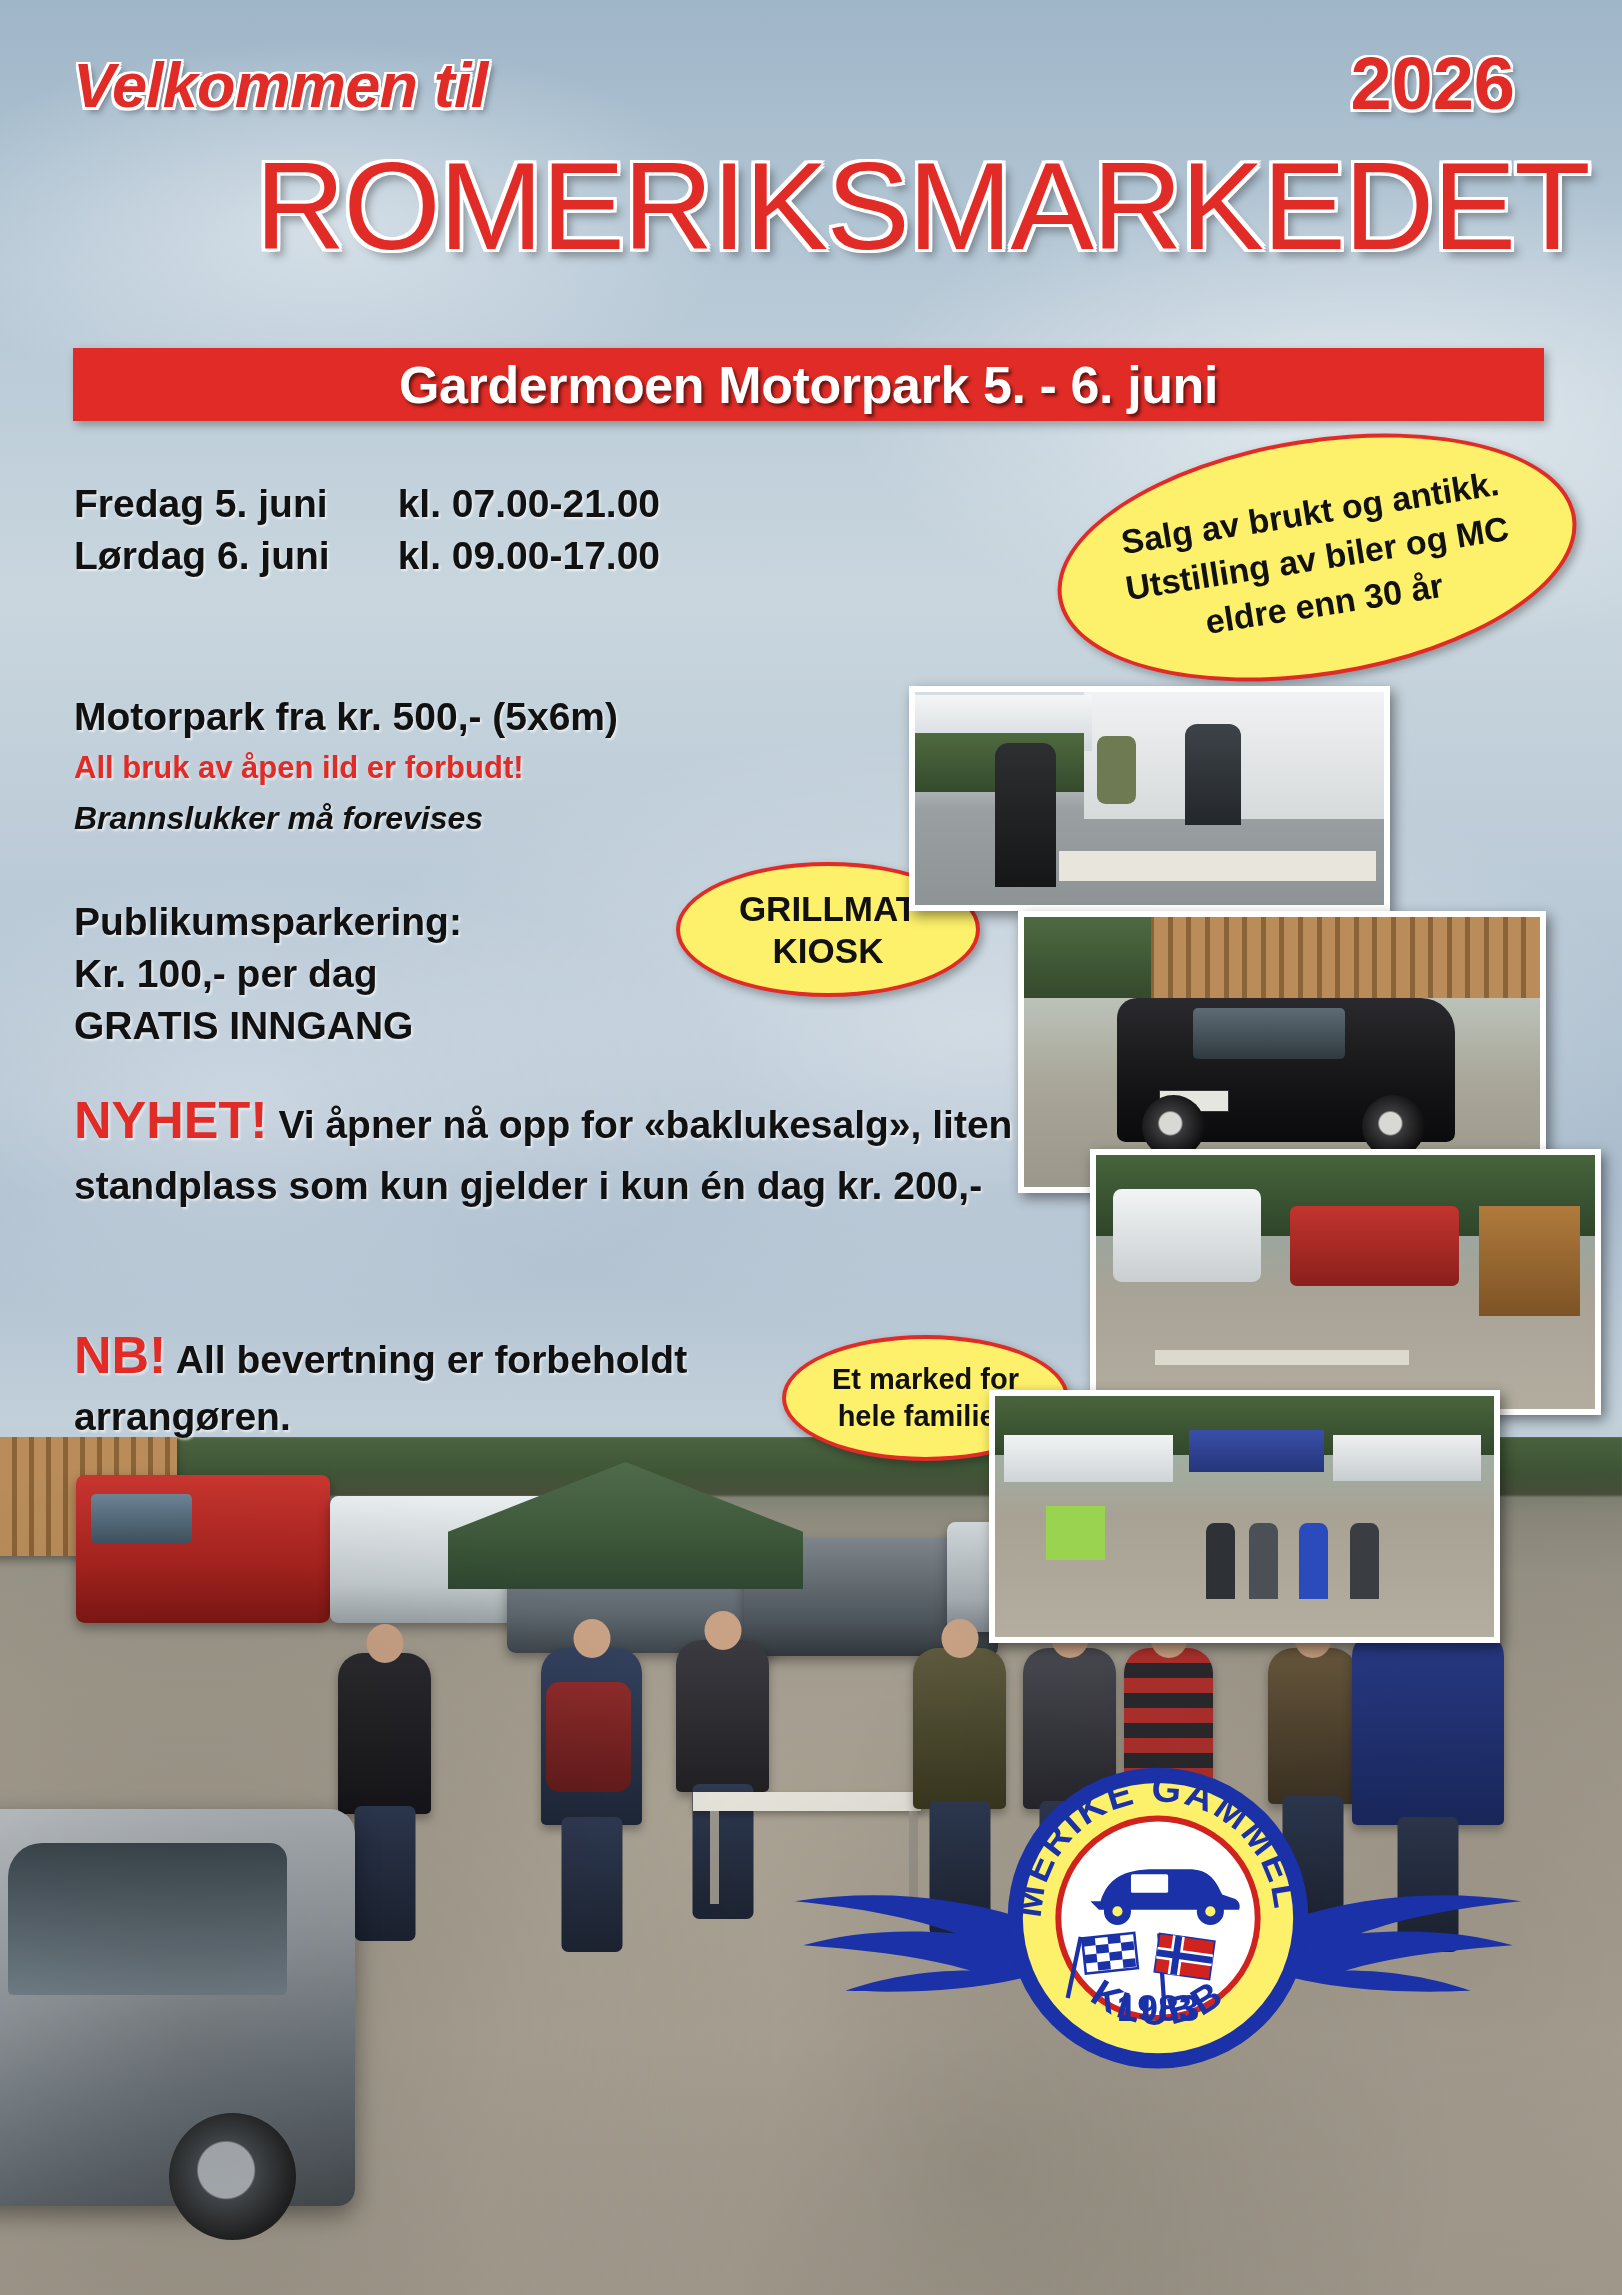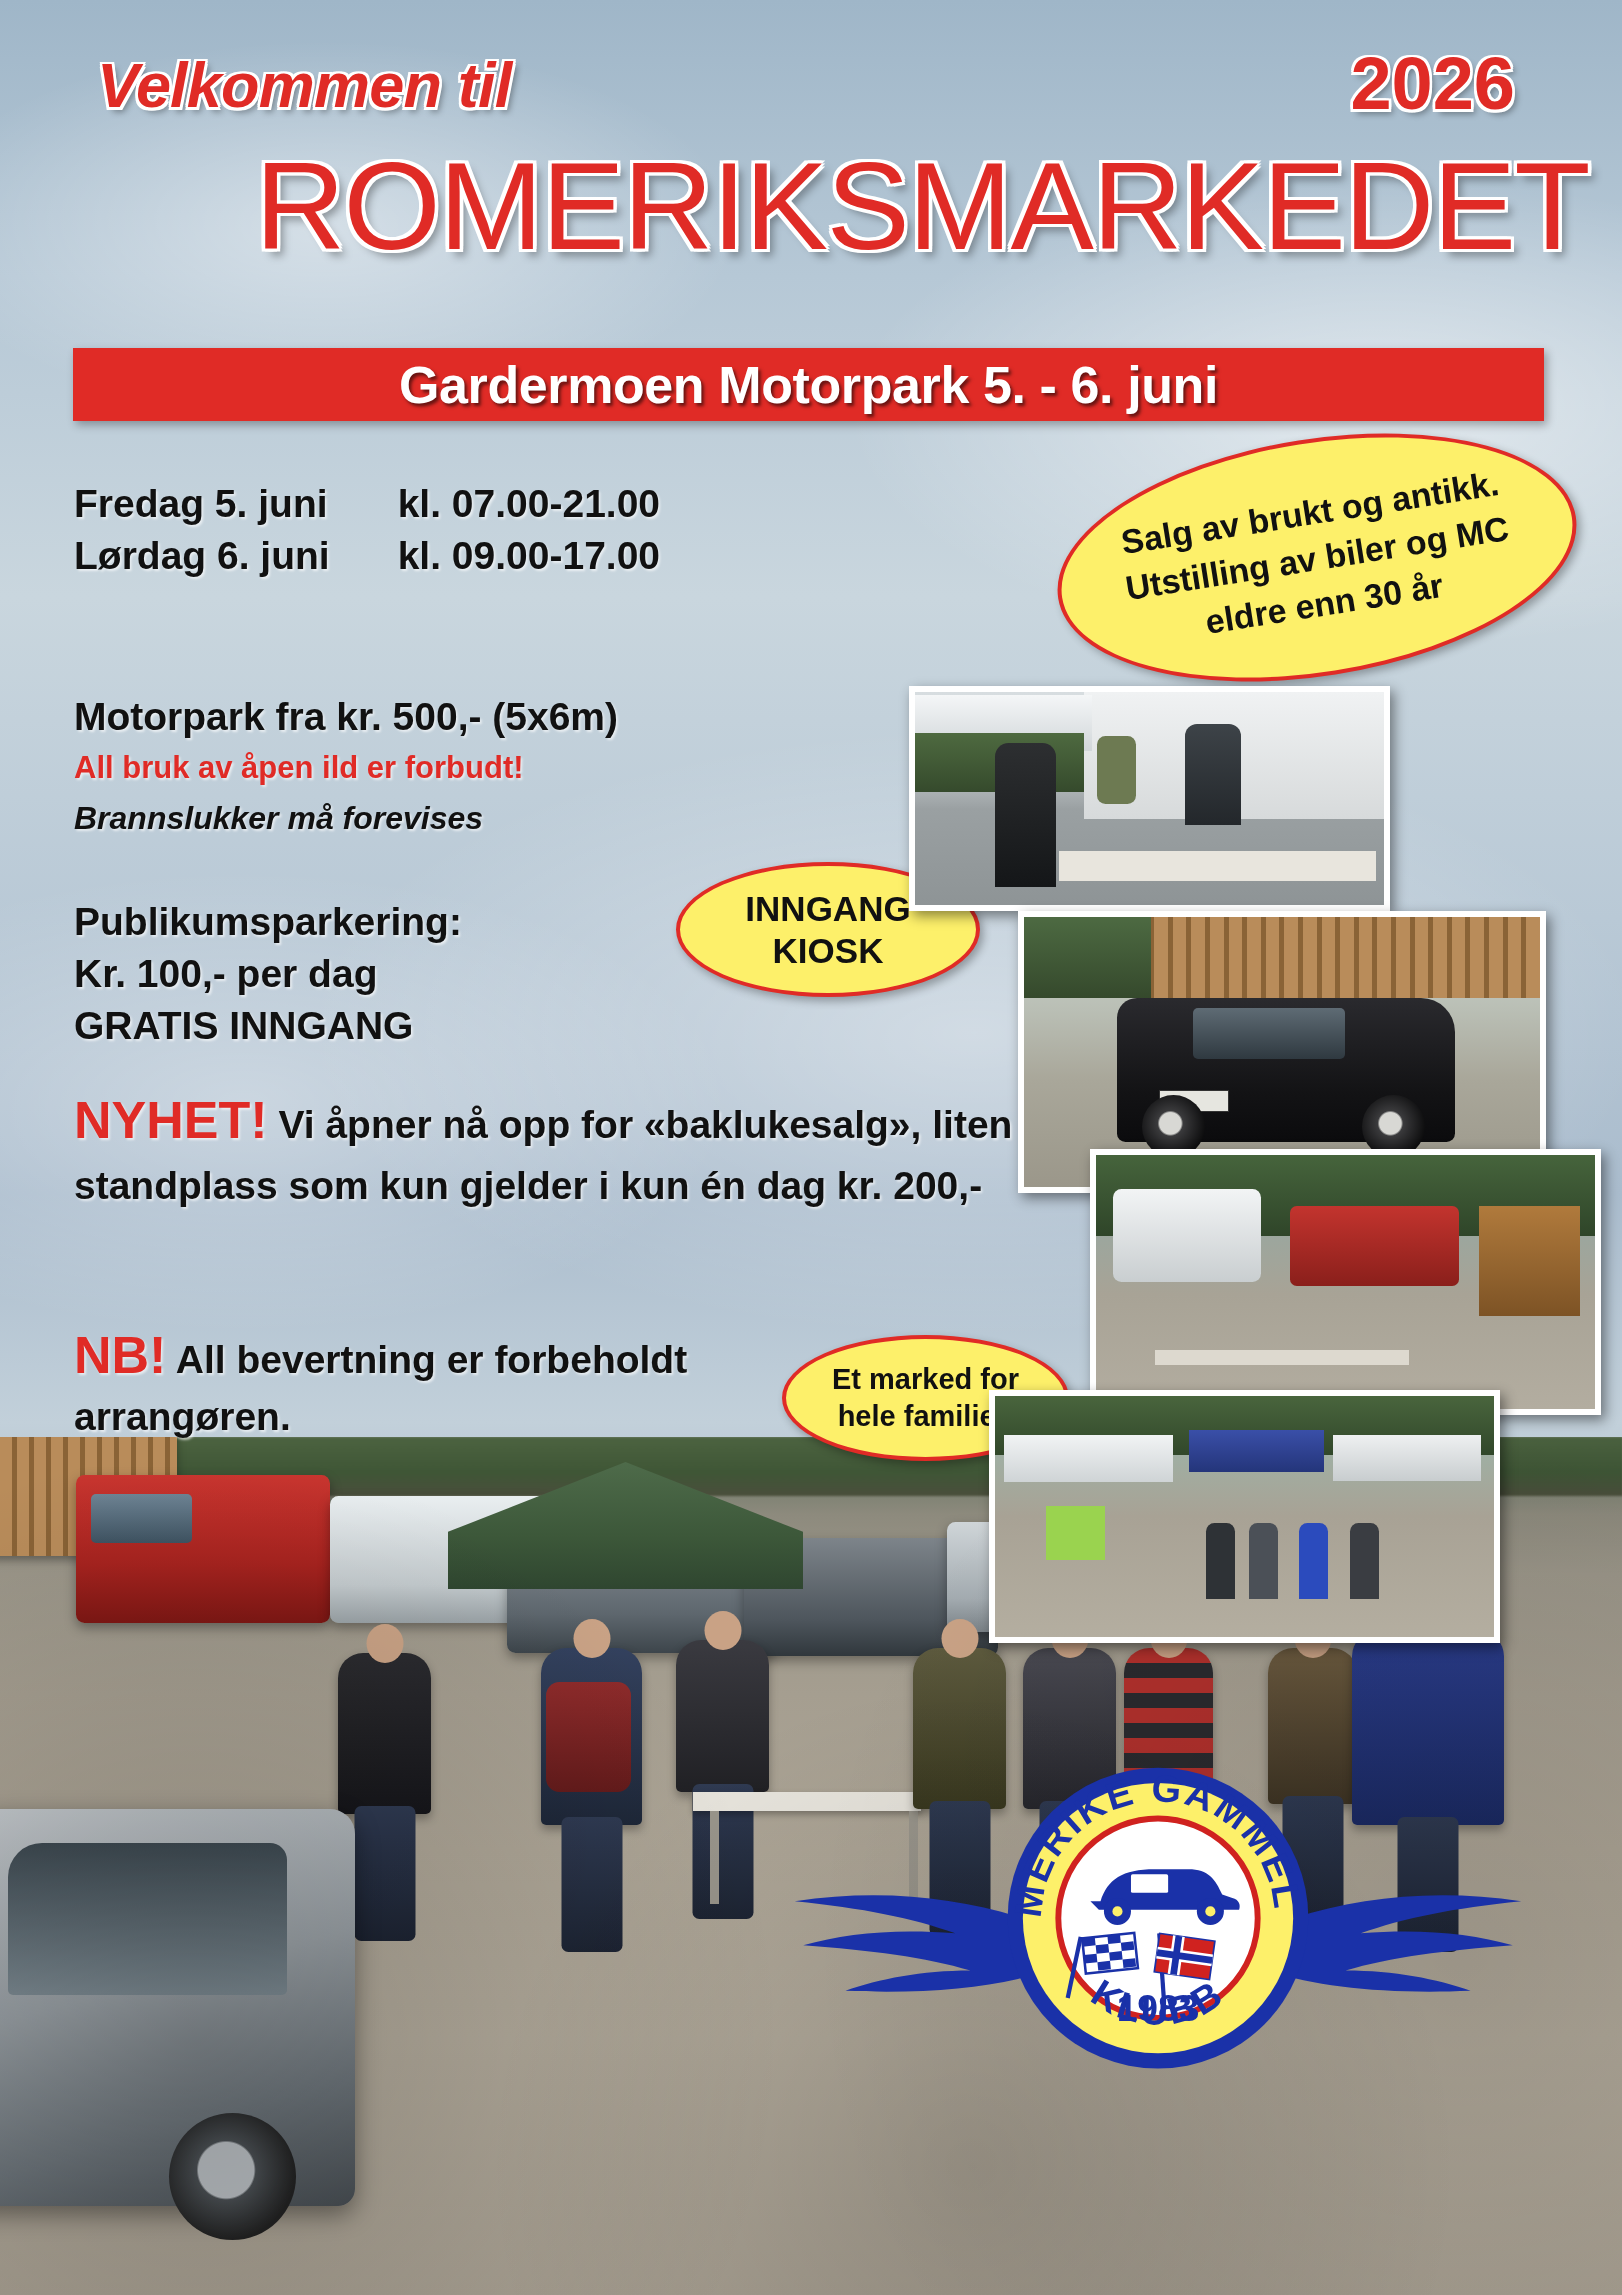--- a/index.html
+++ b/index.html
@@ -117,21 +117,20 @@
     left: 73px; top: 49px;
     font-size: 63px;
     font-weight: bold;
     font-style: italic;
     color: #e02b26;
     letter-spacing: -0.8px;
     text-shadow:
       -2.5px -2.5px 0 #fff, 2.5px -2.5px 0 #fff, -2.5px 2.5px 0 #fff, 2.5px 2.5px 0 #fff,
       0 -2.5px 0 #fff, 0 2.5px 0 #fff, -2.5px 0 0 #fff, 2.5px 0 0 #fff,
       4.2px 5px 6.8px rgba(0,0,0,0.35);
-    margin-left: 24px;
   }
   .year {
     position: absolute;
     right: 108px; top: 41px;
     font-size: 74px;
     font-weight: bold;
     color: #e02b26;
     text-shadow:
       -2.5px -2.5px 0 #fff, 2.5px -2.5px 0 #fff, -2.5px 2.5px 0 #fff, 2.5px 2.5px 0 #fff,
       0 -2.5px 0 #fff, 0 2.5px 0 #fff, -2.5px 0 0 #fff, 2.5px 0 0 #fff,
@@ -395,21 +394,21 @@
   <div class="block nb txt-shadow">
     <span class="red-big">NB!</span><span> All bevertning er forbeholdt arrangøren.</span>
   </div>
 
   <div class="oval oval-sale">
     <span>Salg av brukt og antikk. Utstilling av biler og MC eldre enn 30 år</span>
   </div>
 
   <div class="oval oval-grill">
     <div>
-      <div>INNGANG</div>
+      <div>GRILLMAT</div>
       <div>KIOSK</div>
     </div>
   </div>
 
   <div class="oval oval-family">
     <div>
       <div>Et marked for</div>
       <div>hele familien</div>
     </div>
   </div>

